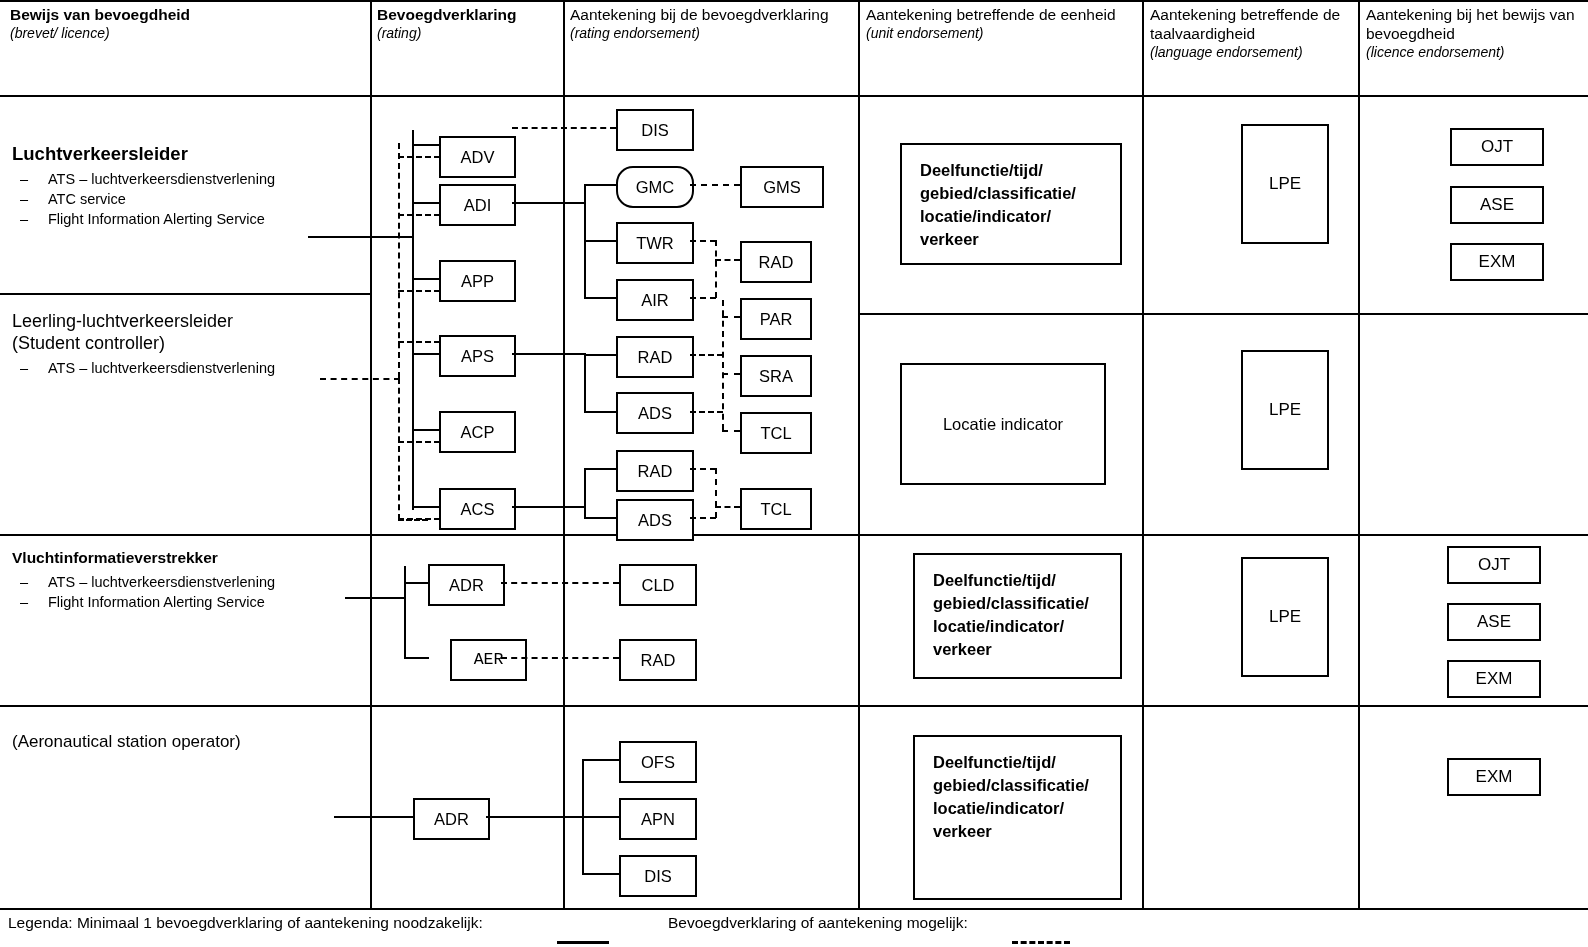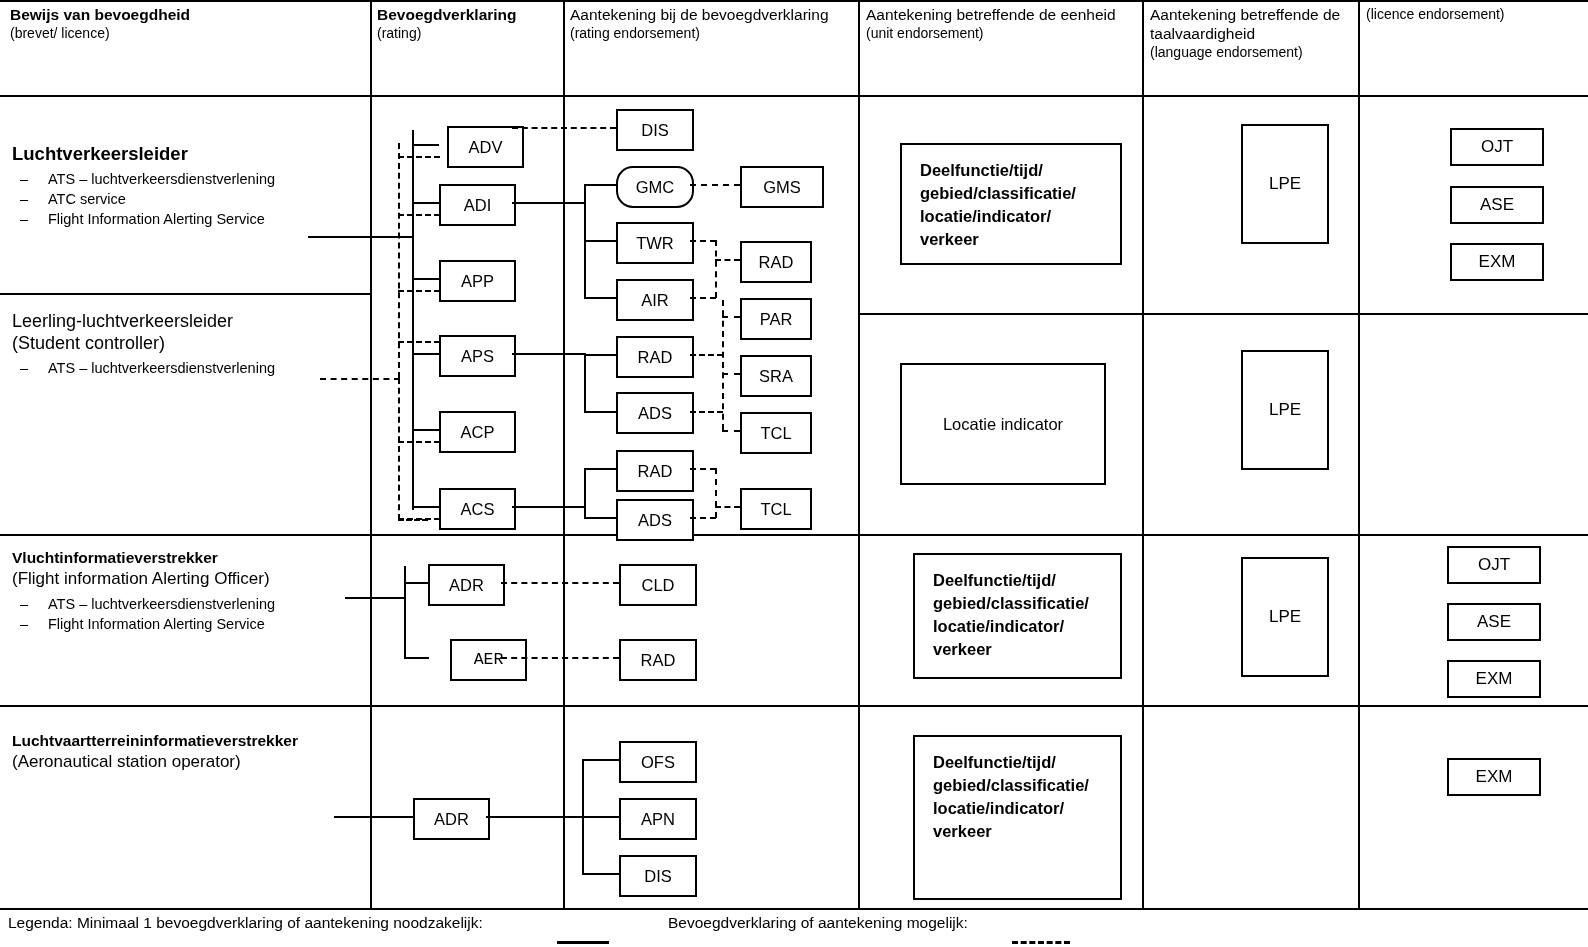--- a/index.html
+++ b/index.html
@@ -29,20 +29,21 @@
   .hdr .t1 {
     font-size: 15.5px;
     line-height: 19px;
     font-weight: bold;
   }
   .hdr .t1.norm { font-weight: normal; }
   .hdr .t2 {
     font-size: 14px;
     line-height: 18px;
     font-weight: normal;
+    font-style: italic;
   }
 
   
   .lic-title-bold {
     font-size: 18.5px;
     font-weight: bold;
     line-height: 22px;
   }
   .lic-title {
     font-size: 18px;
@@ -177,20 +178,21 @@
   </div>
   <div class="hdr" style="left:866px; top:5px; width:262px;">
     <div class="t1 norm">Aantekening betreffende de eenheid</div>
     <div class="t2">(unit endorsement)</div>
   </div>
   <div class="hdr" style="left:1150px; top:5px; width:196px;">
     <div class="t1 norm">Aantekening betreffende de taalvaardigheid</div>
     <div class="t2">(language endorsement)</div>
   </div>
   <div class="hdr" style="left:1366px; top:5px; width:212px;">
+    <div class="t1 norm">Aantekening bij het bewijs van bevoegdheid</div>
     <div class="t2">(licence endorsement)</div>
   </div>
 
   <div class="abs" style="left:12px; top:143px; width:350px;">
     <div class="lic-title-bold">Luchtverkeersleider</div>
     <div class="bullets">
       <div class="bullet"><span class="dash">–</span><span>ATS – luchtverkeersdienstverlening</span></div>
       <div class="bullet"><span class="dash">–</span><span>ATC service</span></div>
       <div class="bullet"><span class="dash">–</span><span>Flight Information Alerting Service</span></div>
     </div>
@@ -221,21 +223,21 @@
   <div class="ln lnh" style="left:412px; top:429px; width:27px;"></div>
   <div class="ln lnh" style="left:412px; top:506px; width:27px;"></div>
 
   <div class="dash-h" style="left:398px; top:156px; width:42px;"></div>
   <div class="dash-h" style="left:398px; top:214px; width:42px;"></div>
   <div class="dash-h" style="left:398px; top:290px; width:42px;"></div>
   <div class="dash-h" style="left:398px; top:341px; width:42px;"></div>
   <div class="dash-h" style="left:398px; top:441px; width:42px;"></div>
   <div class="dash-h" style="left:398px; top:518px; width:42px;"></div>
 
-  <div class="box" style="left:439px; top:126px; width:73px; height:38px;margin-left:8px;">ADV</div>
+  <div class="box" style="left:439px; top:136px; width:73px; height:38px;">ADV</div>
   <div class="box" style="left:439px; top:184px; width:73px; height:38px;">ADI</div>
   <div class="box" style="left:439px; top:260px; width:73px; height:38px;">APP</div>
   <div class="box" style="left:439px; top:335px; width:73px; height:38px;">APS</div>
   <div class="box" style="left:439px; top:411px; width:73px; height:38px;">ACP</div>
   <div class="box" style="left:439px; top:488px; width:73px; height:38px;">ACS</div>
 
   <div class="dash-h" style="left:512px; top:127px; width:104px;"></div>
 
   <div class="ln lnh" style="left:512px; top:202px; width:73px;"></div>
   <div class="ln lnv" style="left:584px; top:184px; height:114px;"></div>
@@ -292,21 +294,20 @@
 
   <div class="box big" style="left:1215px; top:124px; width:84px; height:116px;">LPE</div>
   <div class="box big" style="left:1215px; top:350px; width:84px; height:116px;">LPE</div>
 
   <div class="box big" style="left:1424px; top:128px; width:90px; height:34px;">OJT</div>
   <div class="box big" style="left:1424px; top:186px; width:90px; height:34px;">ASE</div>
   <div class="box big" style="left:1424px; top:243px; width:90px; height:34px;">EXM</div>
 
   <div class="abs" style="left:12px; top:548px; width:350px;">
     <div class="lic-title-sm">Vluchtinformatieverstrekker</div>
-    <div class="lic-sub">(Flight information Alerting Officer)</div>
     <div class="bullets">
       <div class="bullet"><span class="dash">–</span><span>ATS – luchtverkeersdienstverlening</span></div>
       <div class="bullet"><span class="dash">–</span><span>Flight Information Alerting Service</span></div>
     </div>
   </div>
 
   <div class="ln lnh" style="left:345px; top:597px; width:60px;"></div>
   <div class="ln lnv" style="left:404px; top:566px; height:92px;"></div>
   <div class="ln lnh" style="left:404px; top:582px; width:25px;"></div>
   <div class="ln lnh" style="left:404px; top:657px; width:25px;"></div>
@@ -321,21 +322,20 @@
   <div class="box" style="left:619px; top:639px; width:74px; height:38px;">RAD</div>
 
   <div class="unitbox bold" style="left:913px; top:553px; width:209px; height:126px;">Deelfunctie/tijd/ gebied/classificatie/ locatie/indicator/ verkeer</div>
   <div class="box big" style="left:1215px; top:557px; width:84px; height:116px;">LPE</div>
 
   <div class="box big" style="left:1421px; top:546px; width:90px; height:34px;">OJT</div>
   <div class="box big" style="left:1421px; top:603px; width:90px; height:34px;">ASE</div>
   <div class="box big" style="left:1421px; top:660px; width:90px; height:34px;">EXM</div>
 
   <div class="abs" style="left:12px; top:731px; width:350px;">
-    <div class="lic-title-sm">Luchtvaartterreininformatieverstrekker</div>
     <div class="lic-sub">(Aeronautical station operator)</div>
   </div>
 
   <div class="ln lnh" style="left:334px; top:816px; width:80px;"></div>
   <div class="box" style="left:413px; top:798px; width:73px; height:38px;">ADR</div>
 
   <div class="ln lnh" style="left:486px; top:816px; width:97px;"></div>
   <div class="ln lnv" style="left:582px; top:759px; height:115px;"></div>
   <div class="ln lnh" style="left:582px; top:759px; width:37px;"></div>
   <div class="ln lnh" style="left:582px; top:816px; width:37px;"></div>

